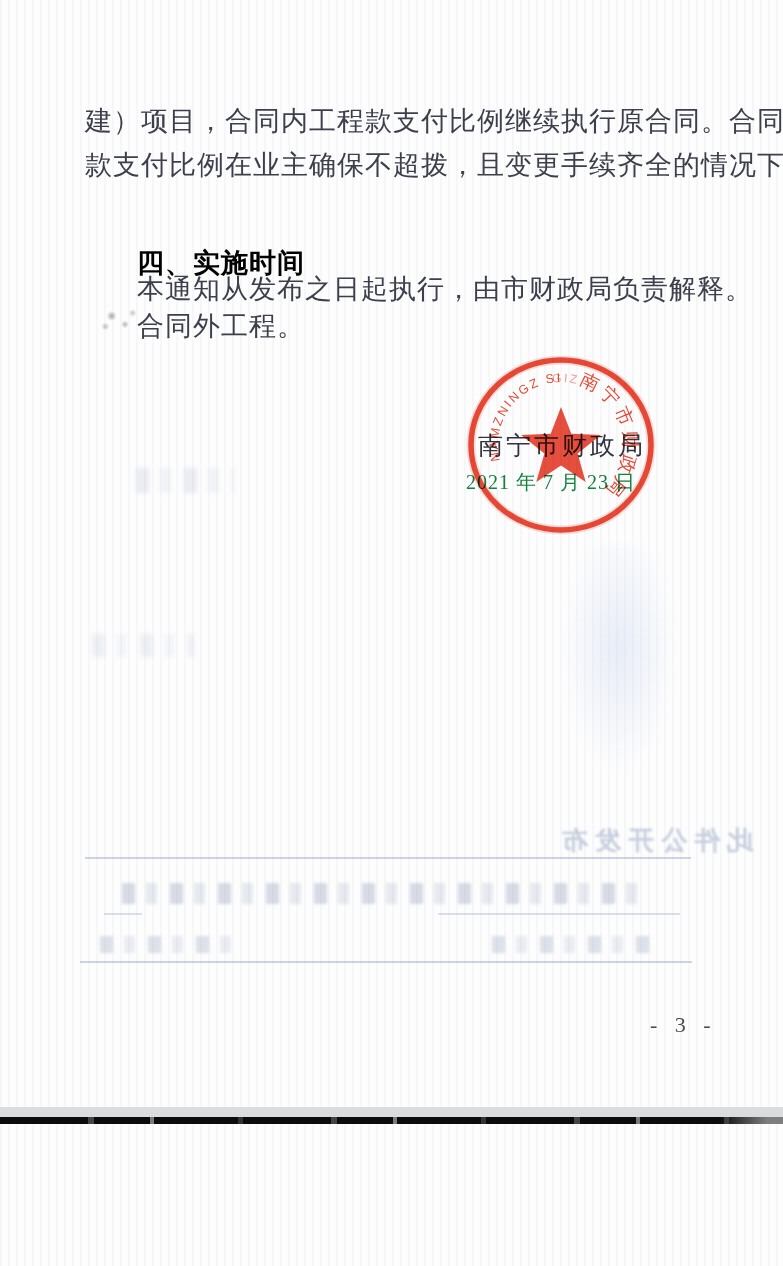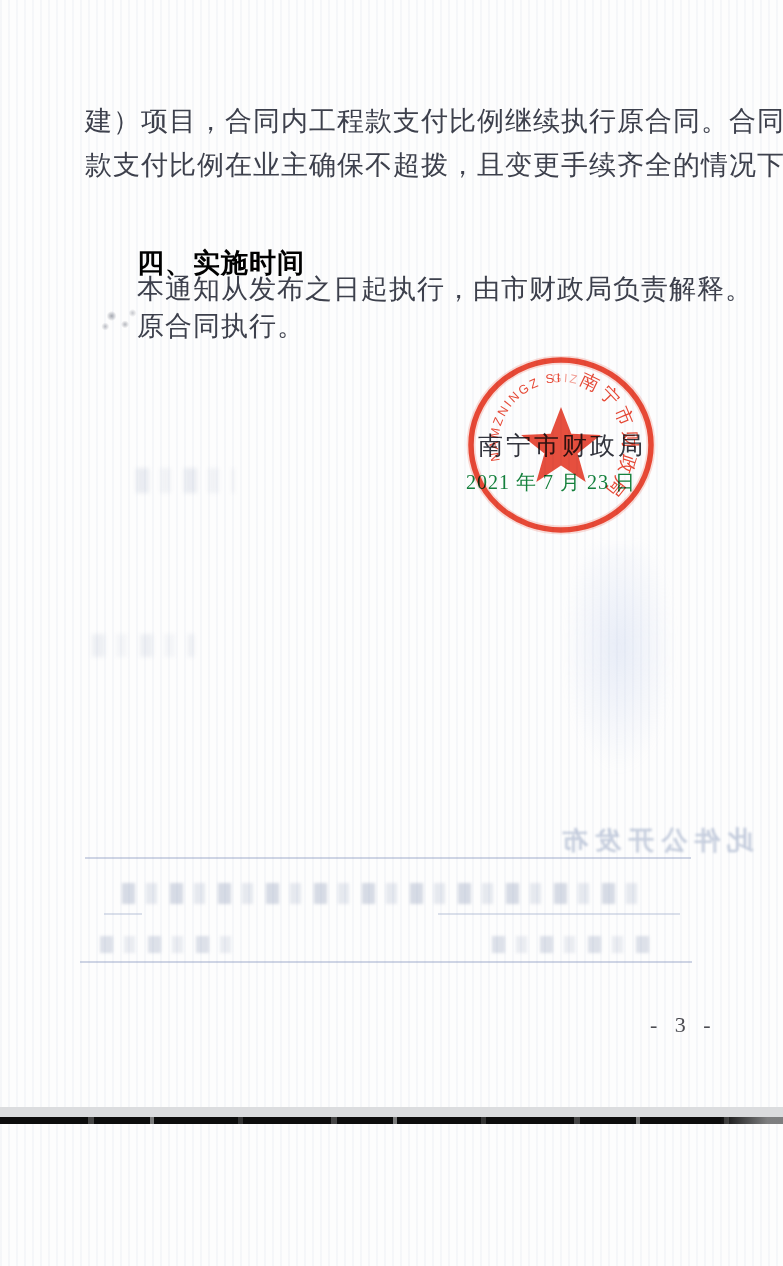--- a/index.html
+++ b/index.html
@@ -105,21 +105,21 @@
 </head>
 <body>
 
 <div class="page">
   <div class="stripes"></div>
 
   <div class="txt l1">建）项目，合同内工程款支付比例继续执行原合同。合同外工程</div>
   <div class="txt l2">款支付比例在业主确保不超拨，且变更手续齐全的情况下，可按</div>
   <div class="txt heading">四、实施时间</div>
   <div class="txt p2">本通知从发布之日起执行，由市财政局负责解释。</div>
-  <div class="txt p3">原合同执行。</div>
+  <div class="txt p3">合同外工程。</div>
 
   <div class="txt sig-org">南宁市财政局</div>
   <div class="txt sig-date">2021 年 7 月 23 日</div>
 
   <svg class="seal" viewBox="0 0 190 182">
     <defs>
       <path id="arcPath" d="M 35.1,108.5 A 63,63 0 1 1 135.5,137.3" fill="none"></path>
     </defs>
     <ellipse cx="95" cy="89" rx="90" ry="85" fill="none" stroke="#e8402c" stroke-width="9" opacity="0.18"></ellipse>
     <ellipse cx="95" cy="89" rx="90" ry="85" fill="none" stroke="#e8402c" stroke-width="5.5" opacity="0.95"></ellipse>

